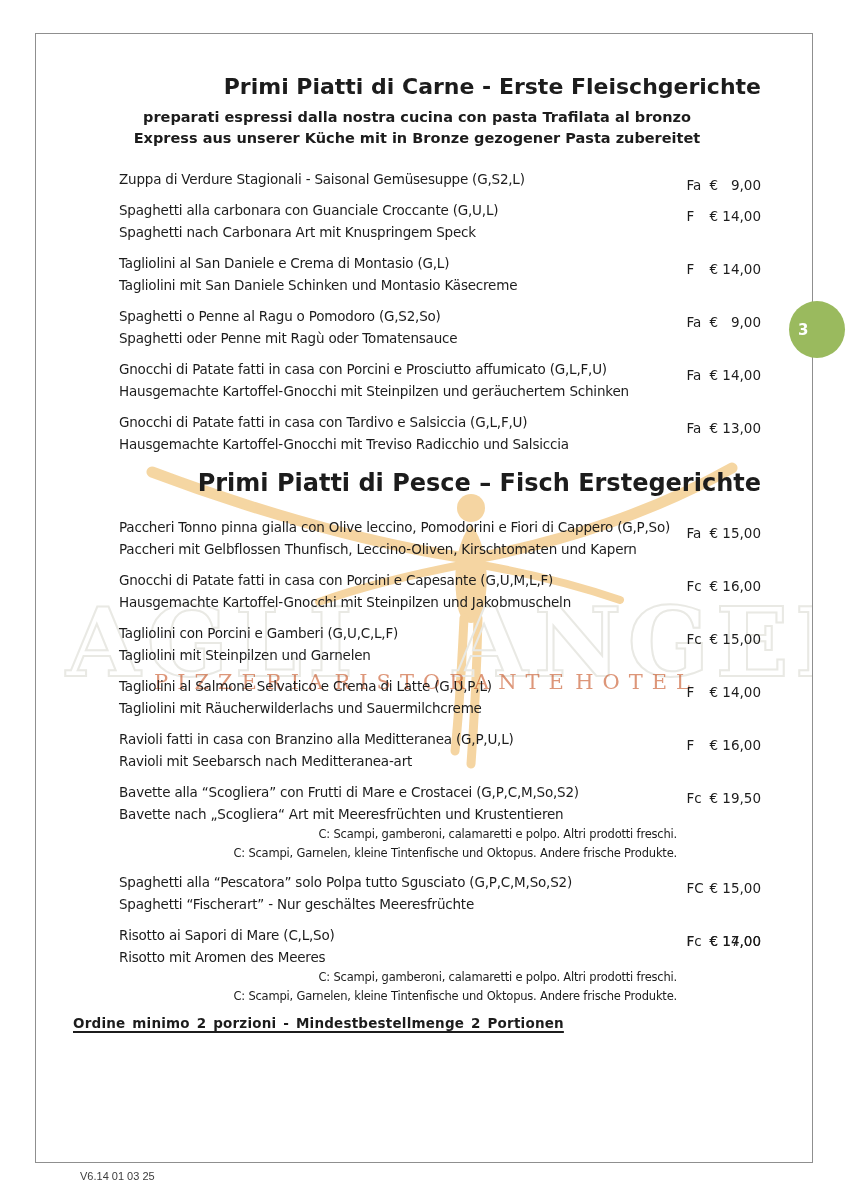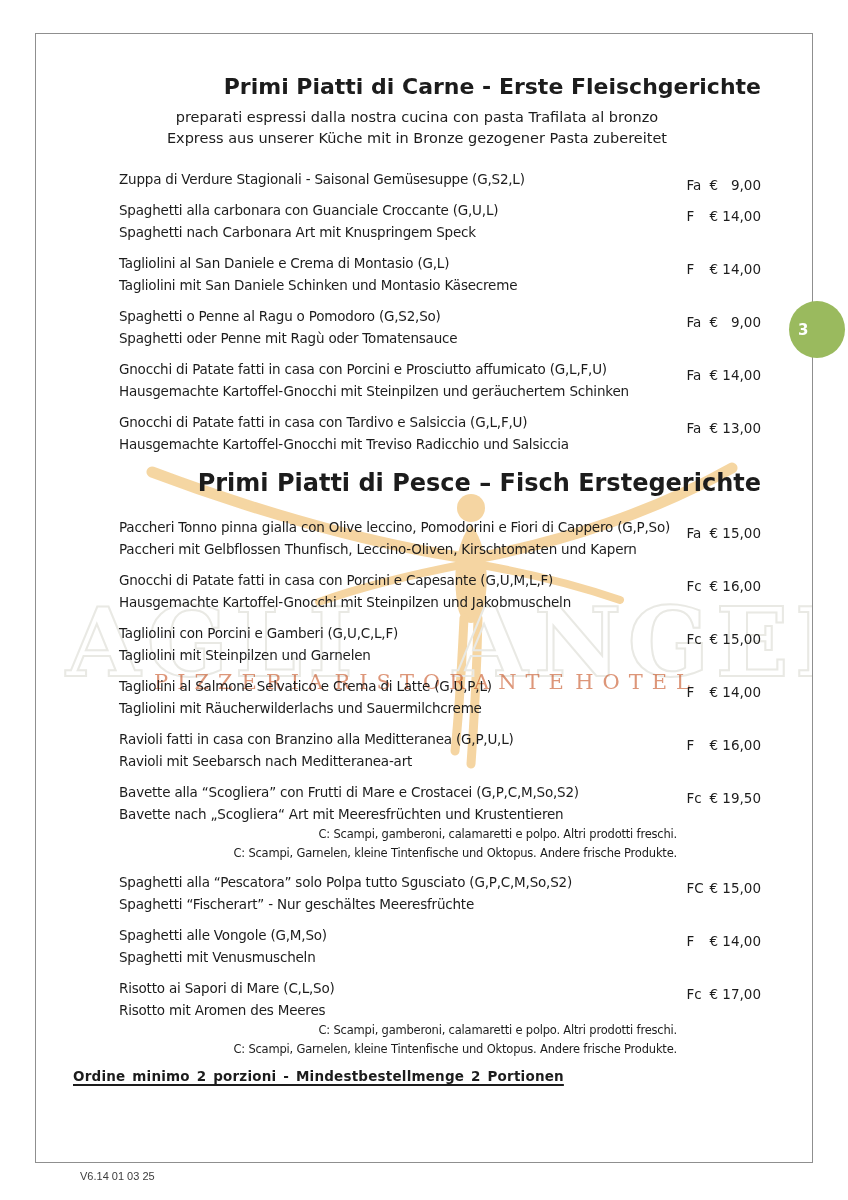--- a/index.html
+++ b/index.html
@@ -49,21 +49,21 @@
   .content {
     position: relative; z-index: 3;
     padding: 40px 51px 0 37px;
   }
   .sec-title {
     text-align: right; font-weight: bold; font-size: 22px;
     letter-spacing: 0px; margin-bottom: 8px; white-space: nowrap;
   }
   .sec-title.big { font-size: 24px; margin-top: 14px; margin-bottom: 17px; }
   .sec-sub {
-    text-align: center; font-weight: normal; font-size: 14.5px;
+    text-align: center; font-weight: bold; font-size: 14.5px;
     line-height: 21px; white-space: nowrap;
   }
   .items { margin-top: 19px; }
 
   .item { position: relative; padding-right: 84px; margin-bottom: 9px; }
   .item-text { font-size: 13.5px; letter-spacing: -0.2px; margin-left: 46px; }
   .line-it, .line-de { line-height: 22px; white-space: nowrap; }
   .line-note { font-size: 11.5px; line-height: 18.5px; letter-spacing: -0.2px; white-space: nowrap; text-align: right; }
   .price {
     position: absolute; right: 0; top: 9px;
@@ -265,24 +265,20 @@
               <div class="line-it">Spaghetti alla “Pescatora” solo Polpa tutto Sgusciato (G,P,C,M,So,S2)</div>
               <div class="line-de">Spaghetti “Fischerart” - Nur geschältes Meeresfrüchte</div>
             </div>
             <div class="price">
               <span class="p-code">FC</span>
               <span class="p-eur">€</span>
               <span class="p-amt">15,00</span>
             </div>
           </div>
           <div class="item">
-            <div class="item-text">
-              <div class="line-it">Spaghetti alle Vongole (G,M,So)</div>
-              <div class="line-de">Spaghetti mit Venusmuscheln</div>
-            </div>
             <div class="price">
               <span class="p-code">F</span>
               <span class="p-eur">€</span>
               <span class="p-amt">14,00</span>
             </div>
           </div>
           <div class="item">
             <div class="item-text">
               <div class="line-it">Risotto ai Sapori di Mare (C,L,So)</div>
               <div class="line-de">Risotto mit Aromen des Meeres</div>

